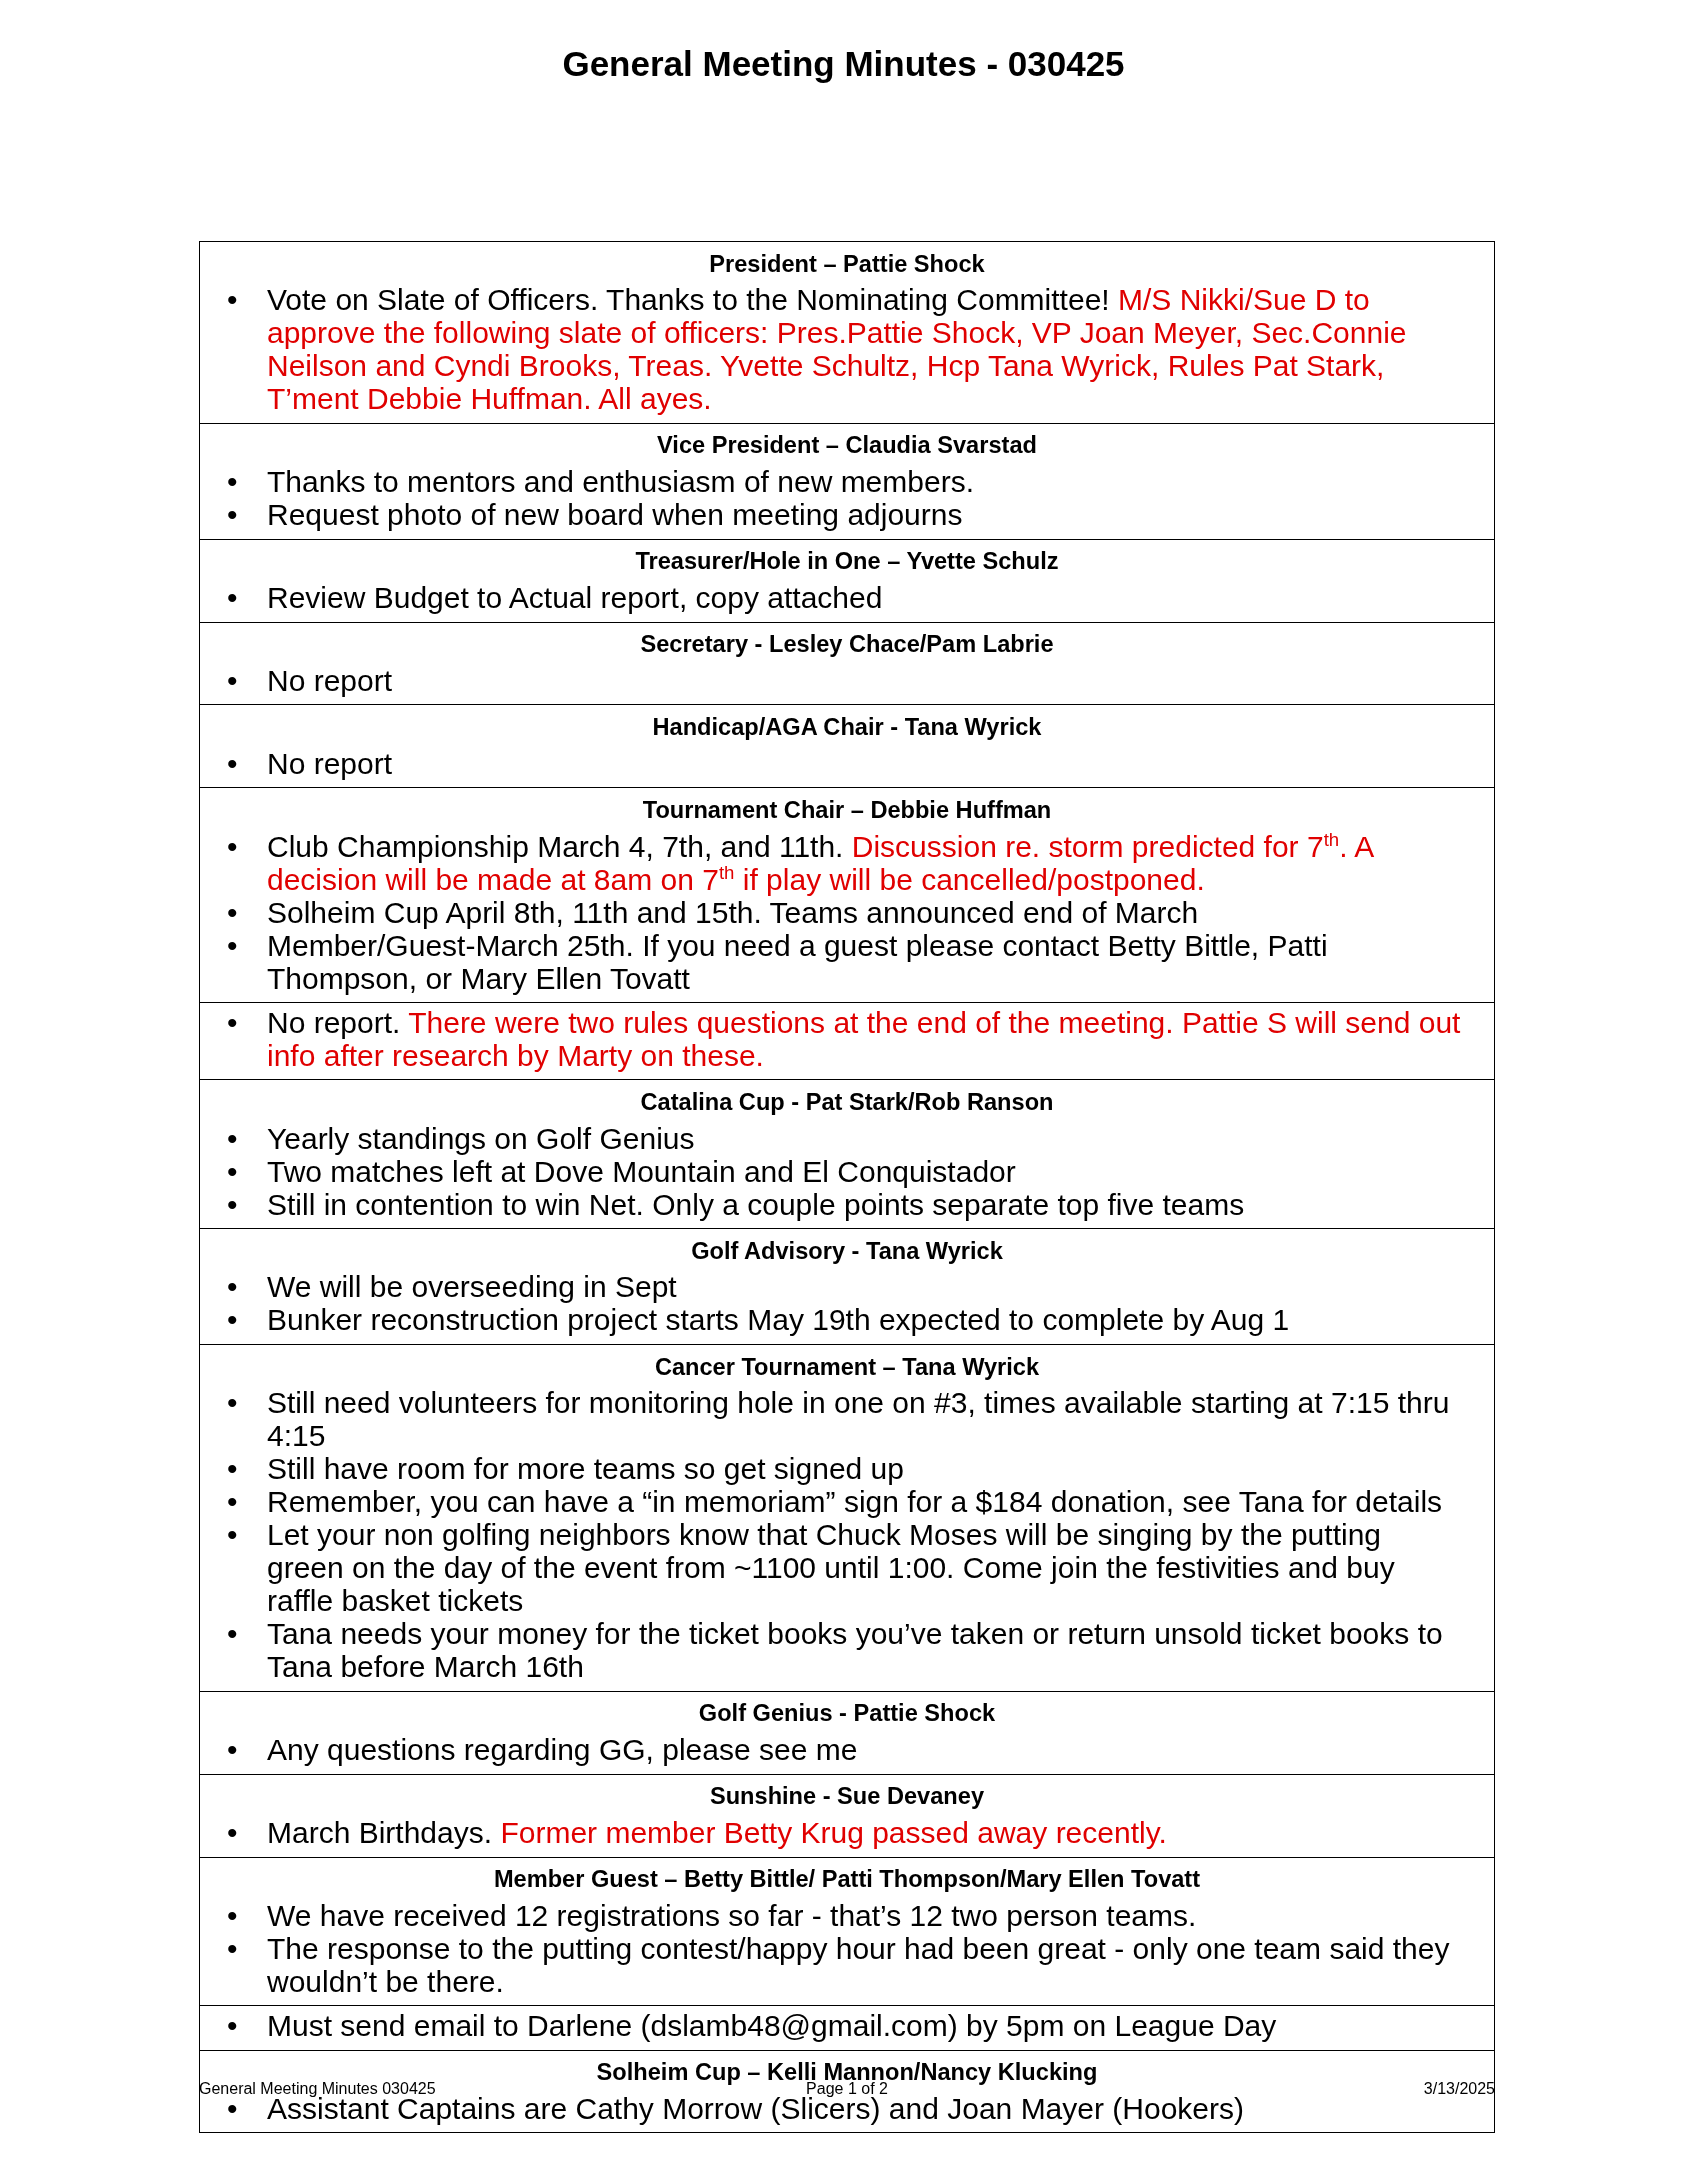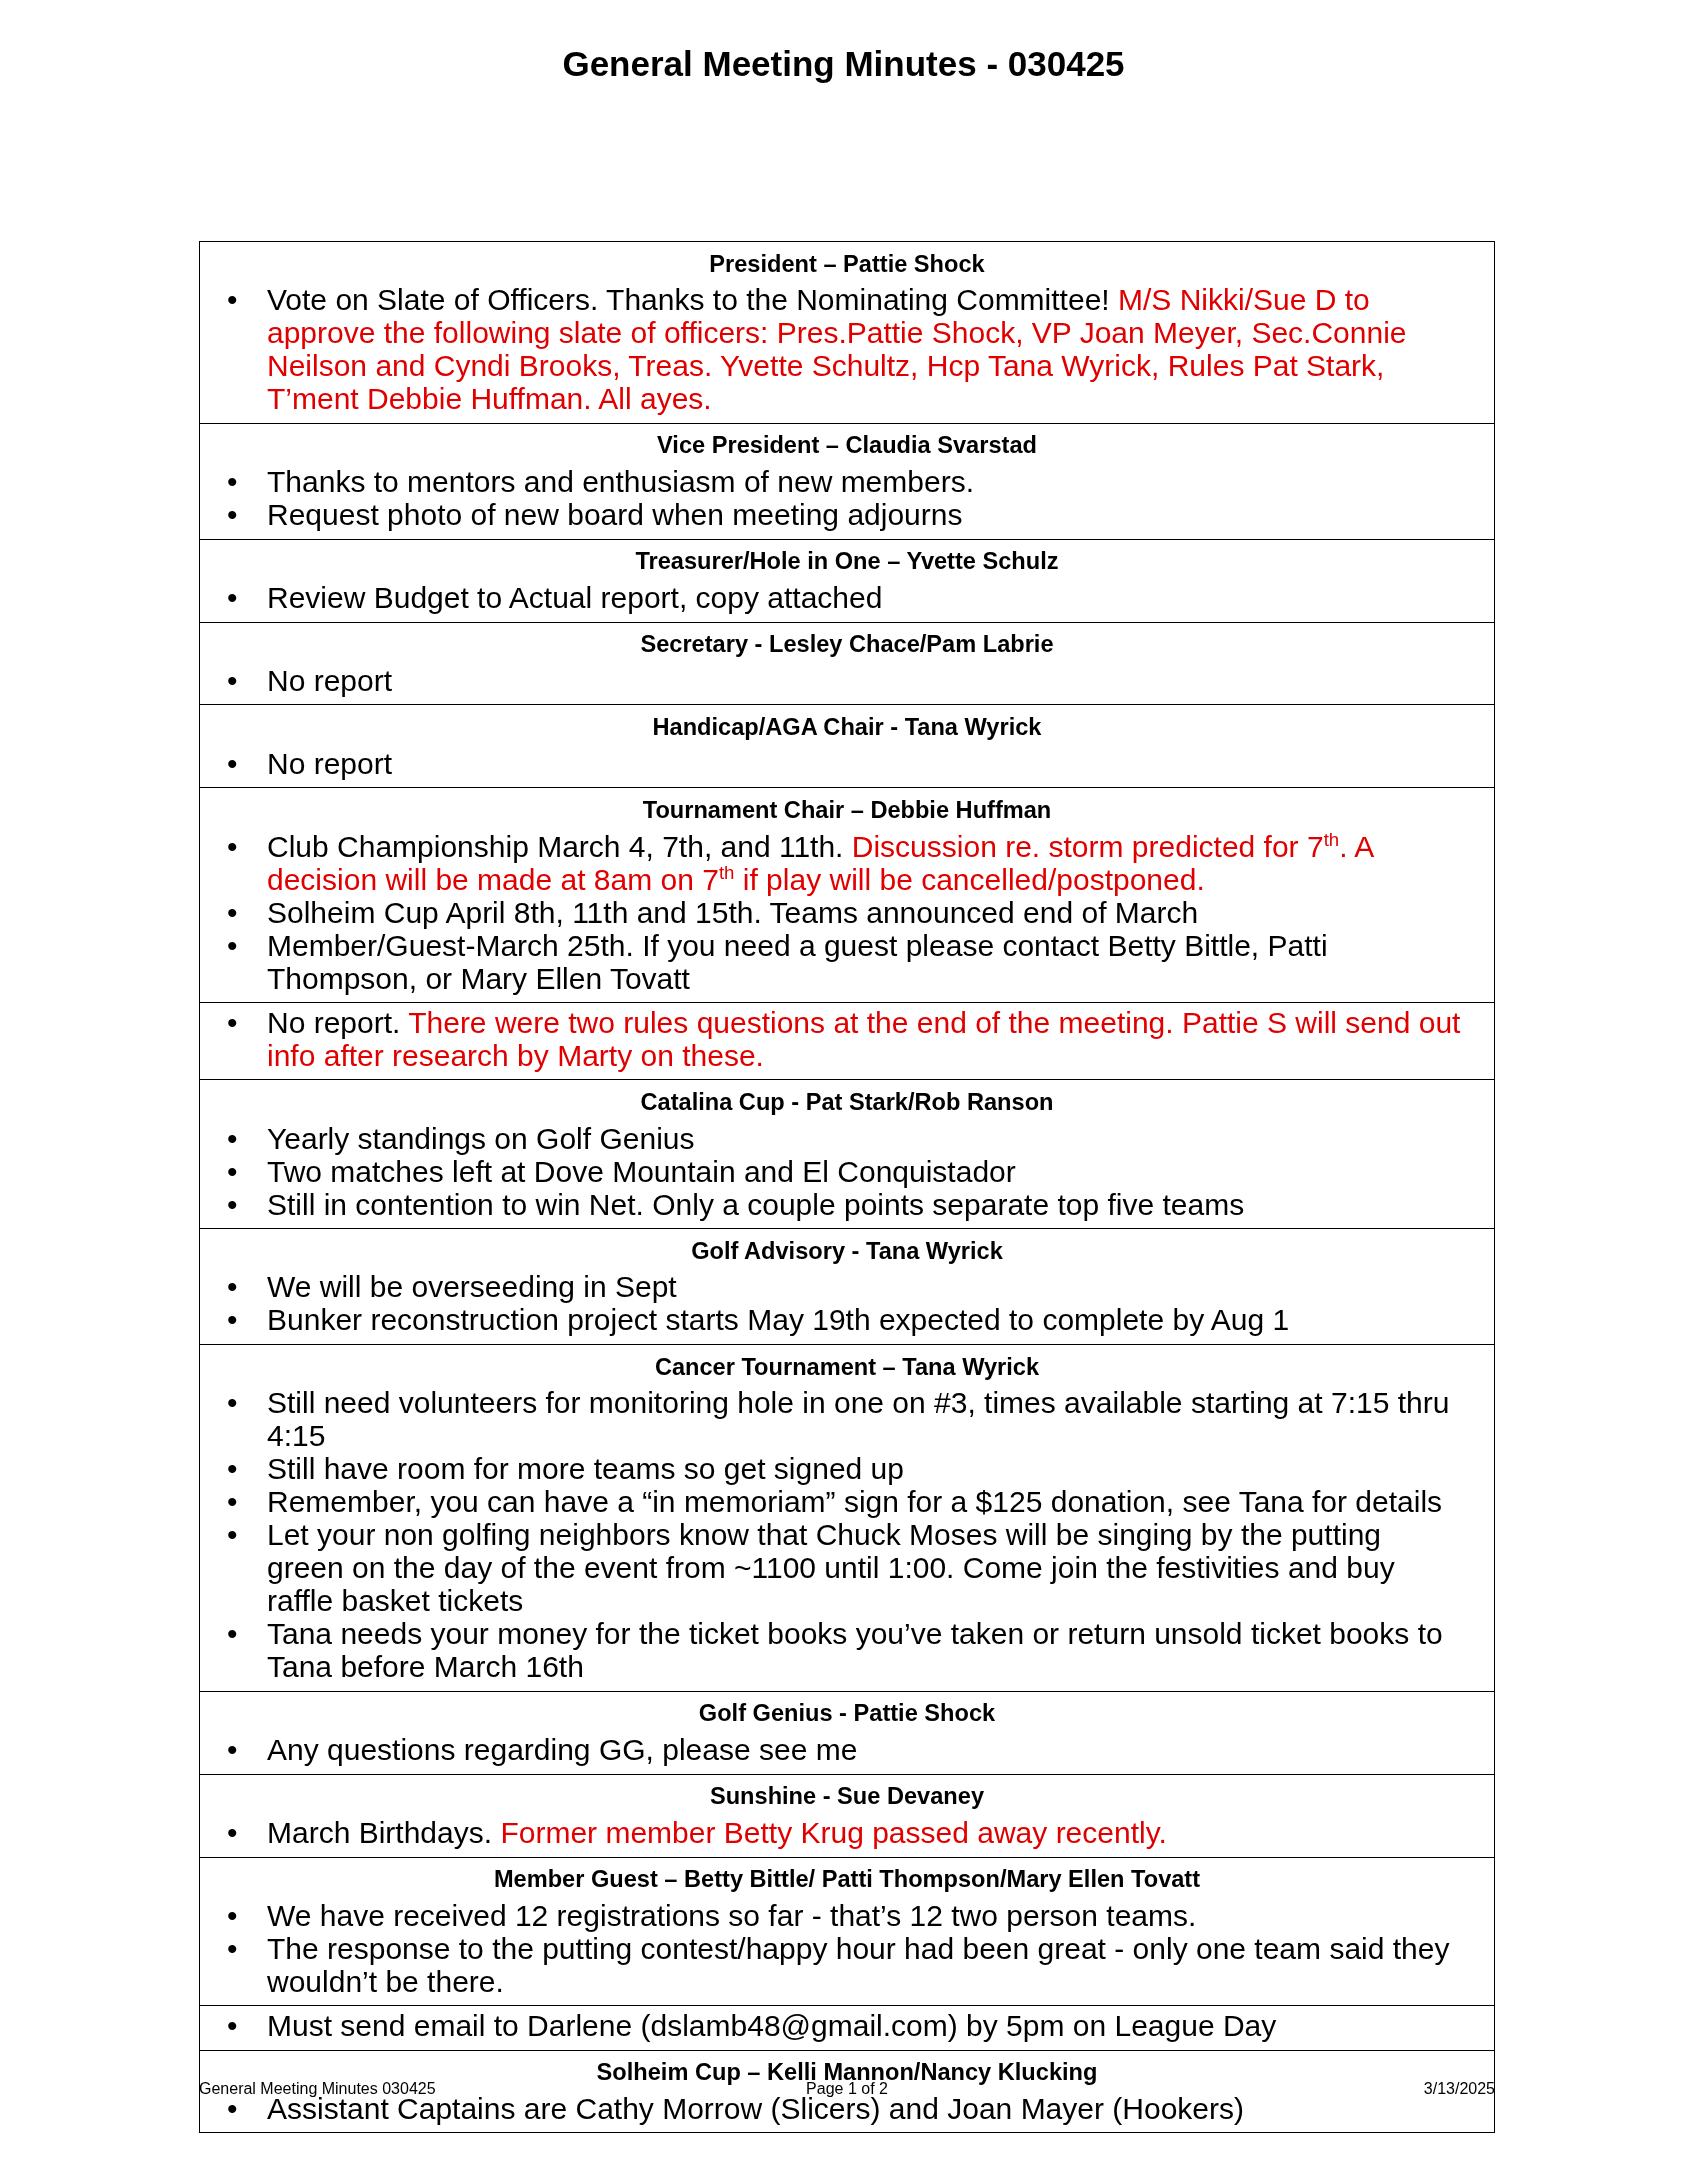--- a/index.html
+++ b/index.html
@@ -151,21 +151,21 @@
         <ul class="section-bullets">
           <li><span>We will be overseeding in Sept</span></li>
           <li><span>Bunker reconstruction project starts May 19th expected to complete by Aug 1</span></li>
         </ul>
       </section>
       <section class="minutes-section">
         <h2 class="section-title">Cancer Tournament – Tana Wyrick</h2>
         <ul class="section-bullets">
           <li><span>Still need volunteers for monitoring hole in one on #3, times available starting at 7:15 thru 4:15</span></li>
           <li><span>Still have room for more teams so get signed up</span></li>
-          <li><span>Remember, you can have a “in memoriam” sign for a $125 donation, see Tana for details</span></li>
+          <li><span>Remember, you can have a “in memoriam” sign for a $184 donation, see Tana for details</span></li>
           <li><span>Let your non golfing neighbors know that Chuck Moses will be singing by the putting green on the day of the event from ~1100 until 1:00. Come join the festivities and buy raffle basket tickets</span></li>
           <li><span>Tana needs your money for the ticket books you’ve taken or return unsold ticket books to Tana before March 16th</span></li>
         </ul>
       </section>
       <section class="minutes-section">
         <h2 class="section-title">Golf Genius - Pattie Shock</h2>
         <ul class="section-bullets">
           <li><span>Any questions regarding GG, please see me</span></li>
         </ul>
       </section>

